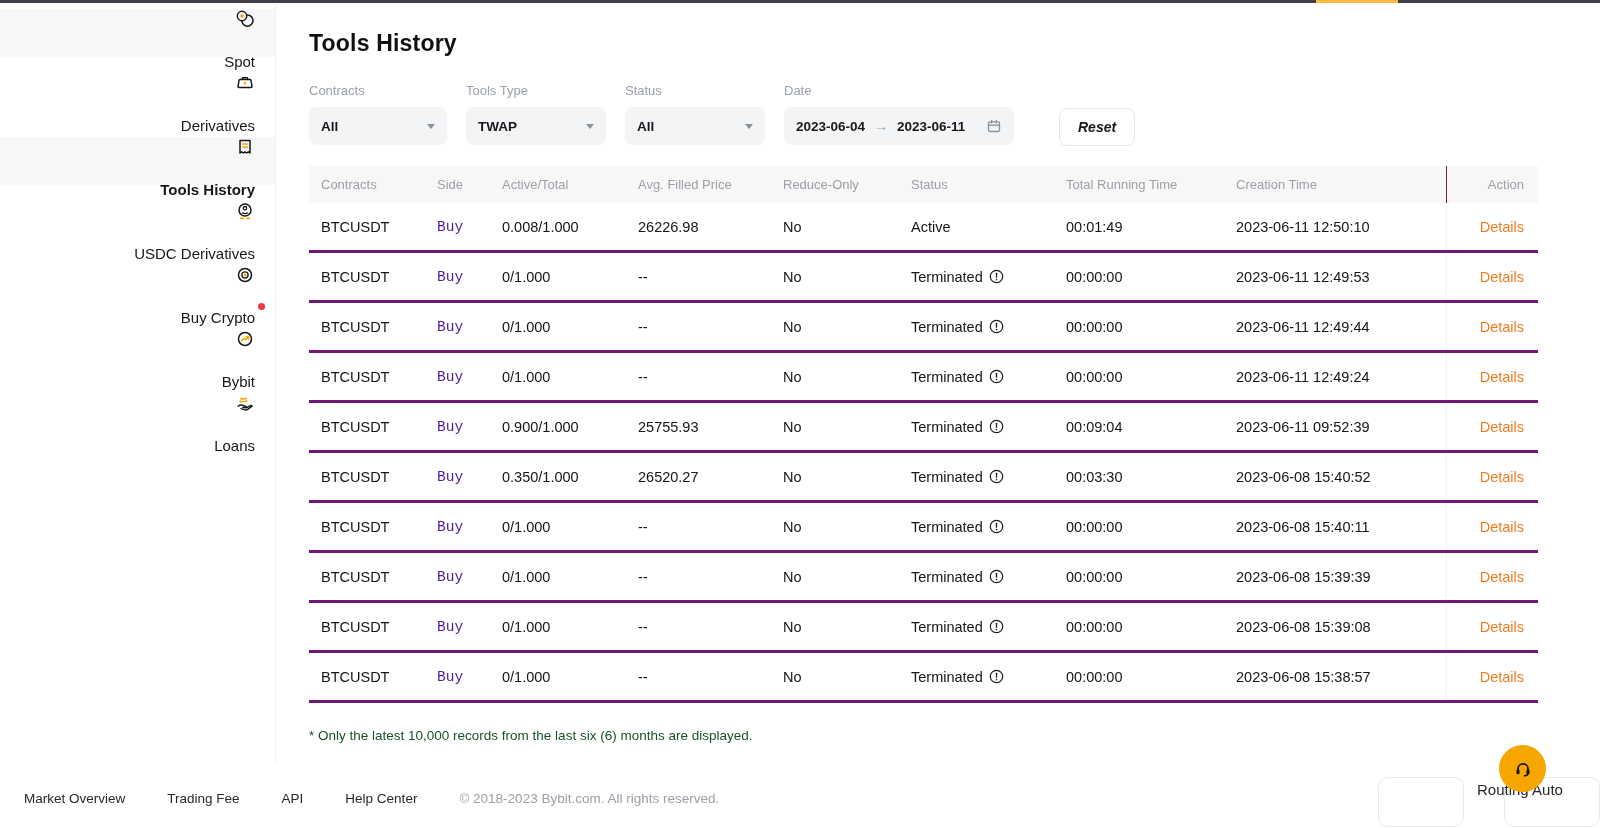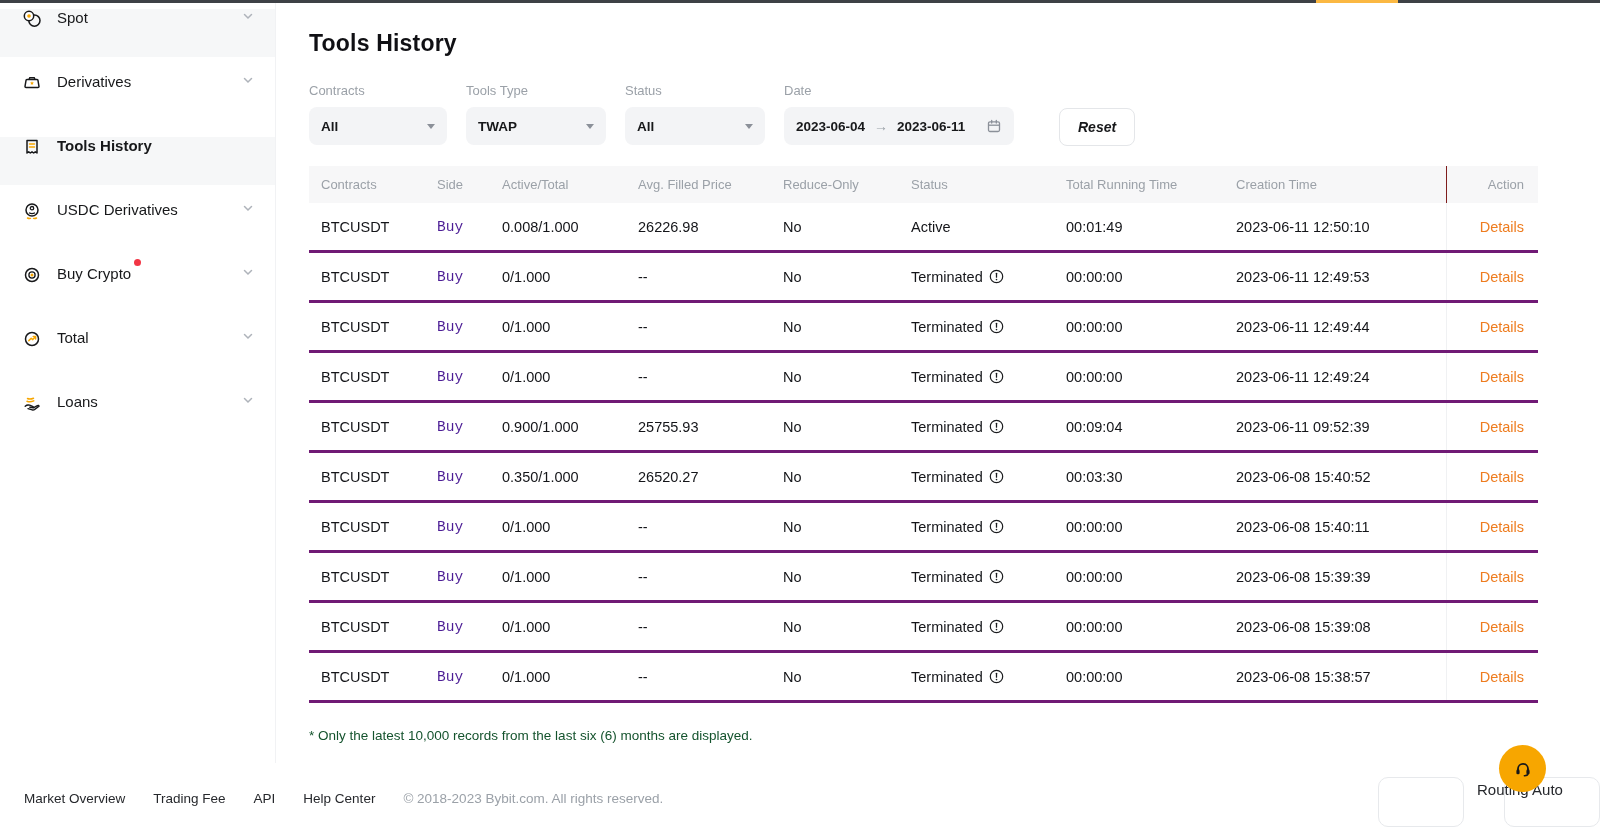--- a/index.html
+++ b/index.html
@@ -6,22 +6,22 @@
   html,body { width:1600px; height:828px; overflow:hidden; background:#fff;
     font-family:"Liberation Sans","DejaVu Sans",sans-serif; color:#17181a; }
 
   
   .topbar { position:absolute; top:0; left:0; width:1600px; height:3px; background:#3e4146; z-index:50; }
   .topbar .accent { position:absolute; top:0; left:1316px; width:82px; height:3px; background:#fbb842; }
 
   
   .sidebar { position:absolute; top:3px; left:0; width:276px; height:760px; background:#fff;
     border-right:1px solid #f1f2f4; padding-top:6px; }
-  .nav-item { height:48px; display:flex; align-items:flex-start; gap:15px; padding:0 20px 0 22px;
-    margin-bottom:16px; cursor:pointer; }
+  .nav-item { height:48px; display:flex; align-items:flex-end; gap:24px; padding:0 20px 0 22px;
+    margin-bottom:16px; cursor:pointer;flex-direction:column; }
   .nav-item.highlighted { background:#f6f7f8; }
   .nav-item .label { font-size:15px; color:#17181a; font-weight:400; position:relative; }
   .nav-item.active .label { font-weight:700; }
   .nav-item svg.ic { width:20px; height:20px; flex:0 0 20px; }
   .nav-item .chev { margin-left:auto; }
   .dot-badge { position:absolute; top:-6px; right:-10px; width:7px; height:7px; border-radius:50%; background:#f23645; }
 
   
   .main { position:absolute; top:3px; left:277px; right:0; bottom:0; padding:27px 0 0 32px; }
   .page-title { font-size:23px; font-weight:700; color:#101014; letter-spacing:.2px; }
@@ -52,21 +52,21 @@
     justify-content:flex-end; border-left:1px solid #f0f1f3; }
   .thead .c-action { border-left:1px solid #7f1d1d; }
   .side-buy { color:#4c1d95;font-family:Liberation Mono, monospace; }
   .details-link { color:#ee7c1f; cursor:pointer; text-decoration:none; font-size:14.5px; }
   .status-cell { display:flex; align-items:center; gap:6px; }
   .info-ic { width:15px; height:15px; display:inline-block; }
 
   .footnote { margin-top:25px; font-size:13.5px; color:#14532d; }
 
   
-  .footer { position:absolute; left:24px; bottom:22px; display:flex; gap:28px; align-items:baseline; z-index:5; }
+  .footer { position:absolute; left:24px; bottom:22px; display:flex; gap:42px; align-items:baseline; z-index:5; }
   .footer .flink { font-size:13.5px; color:#26282c; cursor:pointer; }
   .footer .copyright { font-size:13.5px; color:#9ba1a8; }
 
   
   .ghost-btn { position:absolute; top:777px; height:50px; background:#fff;
     border:1px solid #e7e9ec; border-radius:10px; }
   .ghost-left { left:1378px; width:86px; }
   .ghost-right { left:1504px; width:96px; }
   .routing-label { position:absolute; left:1477px; top:781px; font-size:15px; color:#26282c; z-index:6; }
   .support-fab { position:absolute; left:1499px; top:745px; width:47px; height:47px; border-radius:50%;
@@ -137,21 +137,21 @@
       <path d="M3.5 5.5 L7 9 L10.5 5.5" stroke="#aeb3ba" stroke-width="1.5" fill="none" stroke-linecap="round"></path>
     </svg>
   </div>
 
   <div class="nav-item">
     <svg class="ic" viewBox="0 0 20 20" fill="none">
       <circle cx="10" cy="10" r="6.5" stroke="#17181a" stroke-width="1.5"></circle>
       <path d="M6.8 11.6 L9.2 9.2 L10.8 10.6 L13.4 7.8" stroke="#f7a600" stroke-width="1.5" fill="none" stroke-linecap="round" stroke-linejoin="round"></path>
       <path d="M13.6 10 L13.6 7.6 L11.2 7.6" stroke="#f7a600" stroke-width="1.5" fill="none" stroke-linecap="round" stroke-linejoin="round"></path>
     </svg>
-    <span class="label">Total</span>
+    <span class="label">Bybit</span>
     <svg class="chev" width="14" height="14" viewBox="0 0 14 14">
       <path d="M3.5 5.5 L7 9 L10.5 5.5" stroke="#aeb3ba" stroke-width="1.5" fill="none" stroke-linecap="round"></path>
     </svg>
   </div>
 
   <div class="nav-item">
     <svg class="ic" viewBox="0 0 20 20" fill="none">
       <path d="M5.5 5.5 Q8 6.8 11.5 5.2 M5 8.2 Q8 9.5 11.8 7.9" stroke="#f7a600" stroke-width="1.5" stroke-linecap="round"></path>
       <path d="M3.2 13.2 Q5.2 11.4 7.6 12.2 L10.6 13.3 Q12 13.9 11.2 14.9 L7.8 14.2 M11.2 14.9 L15.4 12.6 Q16.8 12 17 13.3 L12.4 16.6 Q11.4 17.2 10.2 16.8 L6 15.6" stroke="#17181a" stroke-width="1.4" fill="none" stroke-linecap="round" stroke-linejoin="round"></path>
     </svg>

